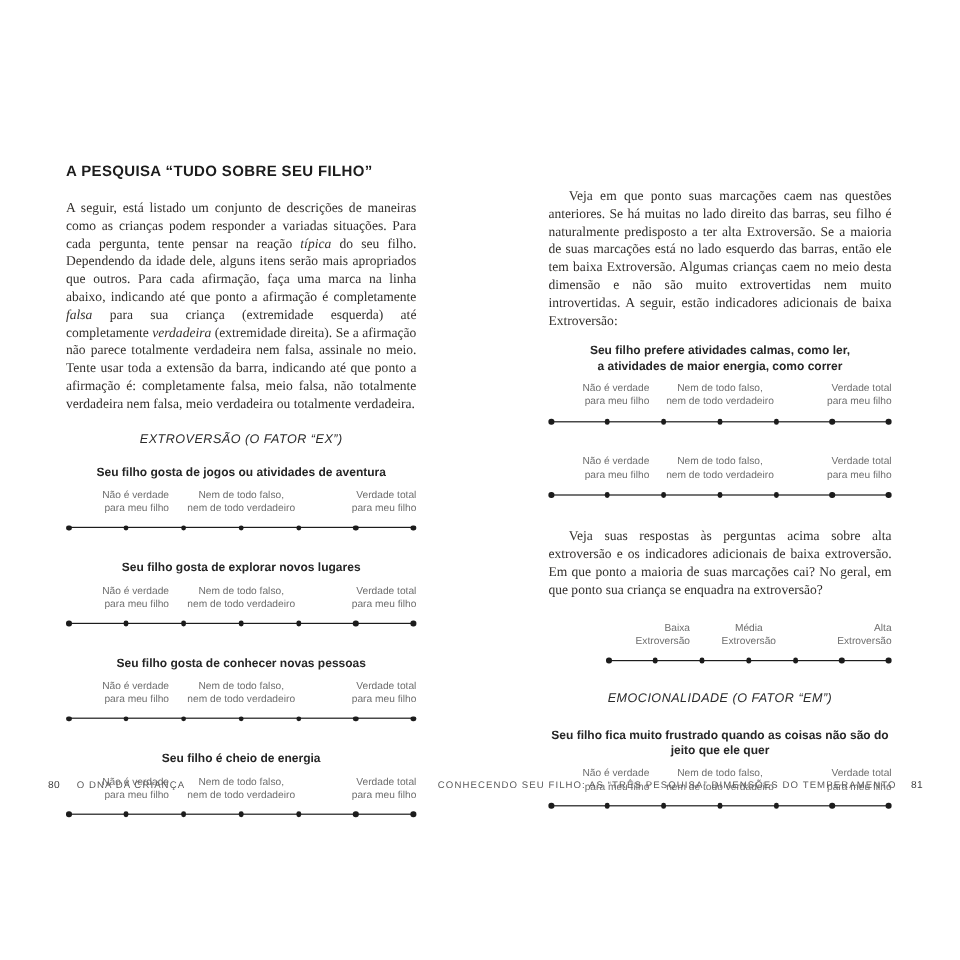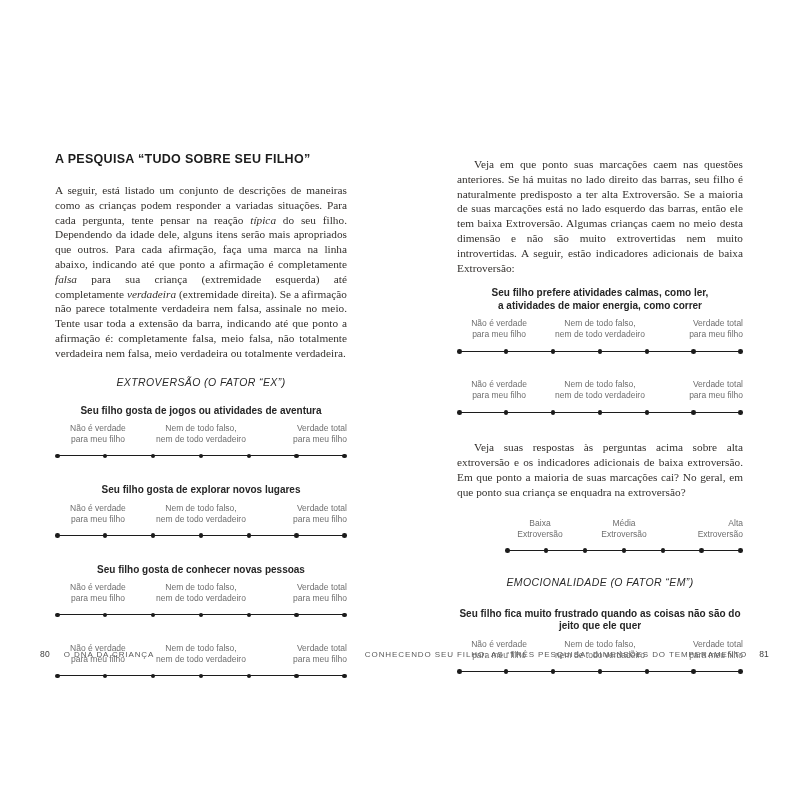--- a/index.html
+++ b/index.html
@@ -1,38 +1,38 @@
 <!DOCTYPE html>
 <html lang="pt"><head>
 <meta charset="utf-8">
 <style>
   html,body{margin:0;padding:0;background:#ffffff;}
   .spread{position:relative;width:800px;height:800px;background:#ffffff;overflow:hidden;
           font-family:"Liberation Sans",sans-serif;color:#2e2a28;}
   
   .col{position:absolute;}
-  .col-left{left:55px;top:152px;width:292px;}
+  .col-left{left:55px;top:136px;width:292px;}
   .col-right{left:457px;top:157px;width:286px;}
   
   .page-heading{font-size:12.5px;font-weight:bold;letter-spacing:.3px;color:#1c1c1c;margin:0 0 17px 0;}
   .section-heading{font-size:10.5px;letter-spacing:.4px;color:#2b2b2b;text-align:center;margin:15px 0 17px 0;font-style:italic;}
   .section-heading.em{margin:22px 0 20px 0;}
   
   .body-text{font-family:"Liberation Serif",serif;font-size:11.3px;line-height:14.8px;
              text-align:justify;color:#33302d;margin:0 0 12px 0;}
   .body-text .it{font-style:italic;}
   .body-text.indent{text-indent:17px;}
   
   .scale{margin-bottom:25px;margin-top:9px;}
   .scale-title{font-size:10px;font-weight:bold;color:#262626;text-align:center;
                line-height:12.5px;margin:0 0 6px 0;white-space:pre-line;}
   .scale-labels{display:flex;justify-content:space-between;font-size:8.5px;line-height:11px;
                 color:#6e6e6e;margin-bottom:8px;white-space:pre-line;}
   .lab{flex:1;}
-  .lab.l{text-align:center;}
+  .lab.l{text-align:right;}
   .lab.c{text-align:center;flex:1.4;}
   .lab.r{text-align:right;}
   .scale-line{position:relative;height:6px;display:flex;justify-content:space-between;align-items:center;}
   .scale-line::before{content:"";position:absolute;left:2px;right:2px;top:50%;margin-top:-0.8px;
                       border-top:1.6px solid #1c1c1c;}
   .dot{position:relative;width:4.6px;height:4.6px;border-radius:50%;background:#1c1c1c;z-index:1;}
   
   .footer{position:absolute;top:649px;font-size:8px;letter-spacing:.9px;color:#5a5a5a;}
   .footer-left{left:27px;}
   .footer-right{right:31px;text-align:right;}
@@ -110,20 +110,21 @@
           <i class="dot"></i>
           <i class="dot"></i>
           <i class="dot"></i>
           <i class="dot"></i>
           <i class="dot"></i>
           <i class="dot"></i>
       </div>
     </div>
 
     <div class="scale">
+      <div class="scale-title">Seu filho é cheio de energia</div>
       <div class="scale-labels">
         <span class="lab l">Não é verdade
 para meu filho</span>
         <span class="lab c">Nem de todo falso,
 nem de todo verdadeiro</span>
         <span class="lab r">Verdade total
 para meu filho</span>
       </div>
       <div class="scale-line">
         <i class="dot"></i>

